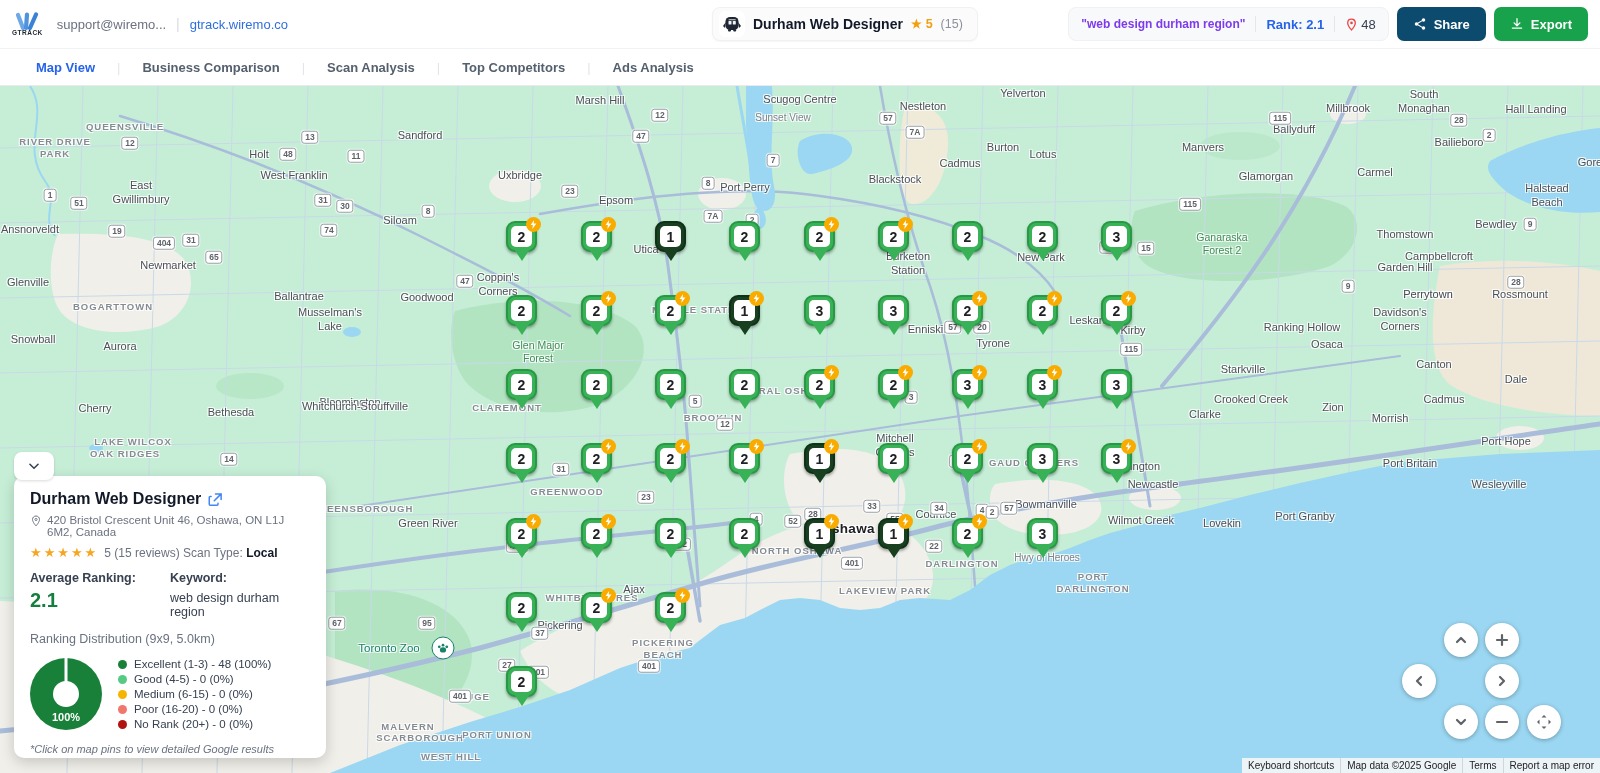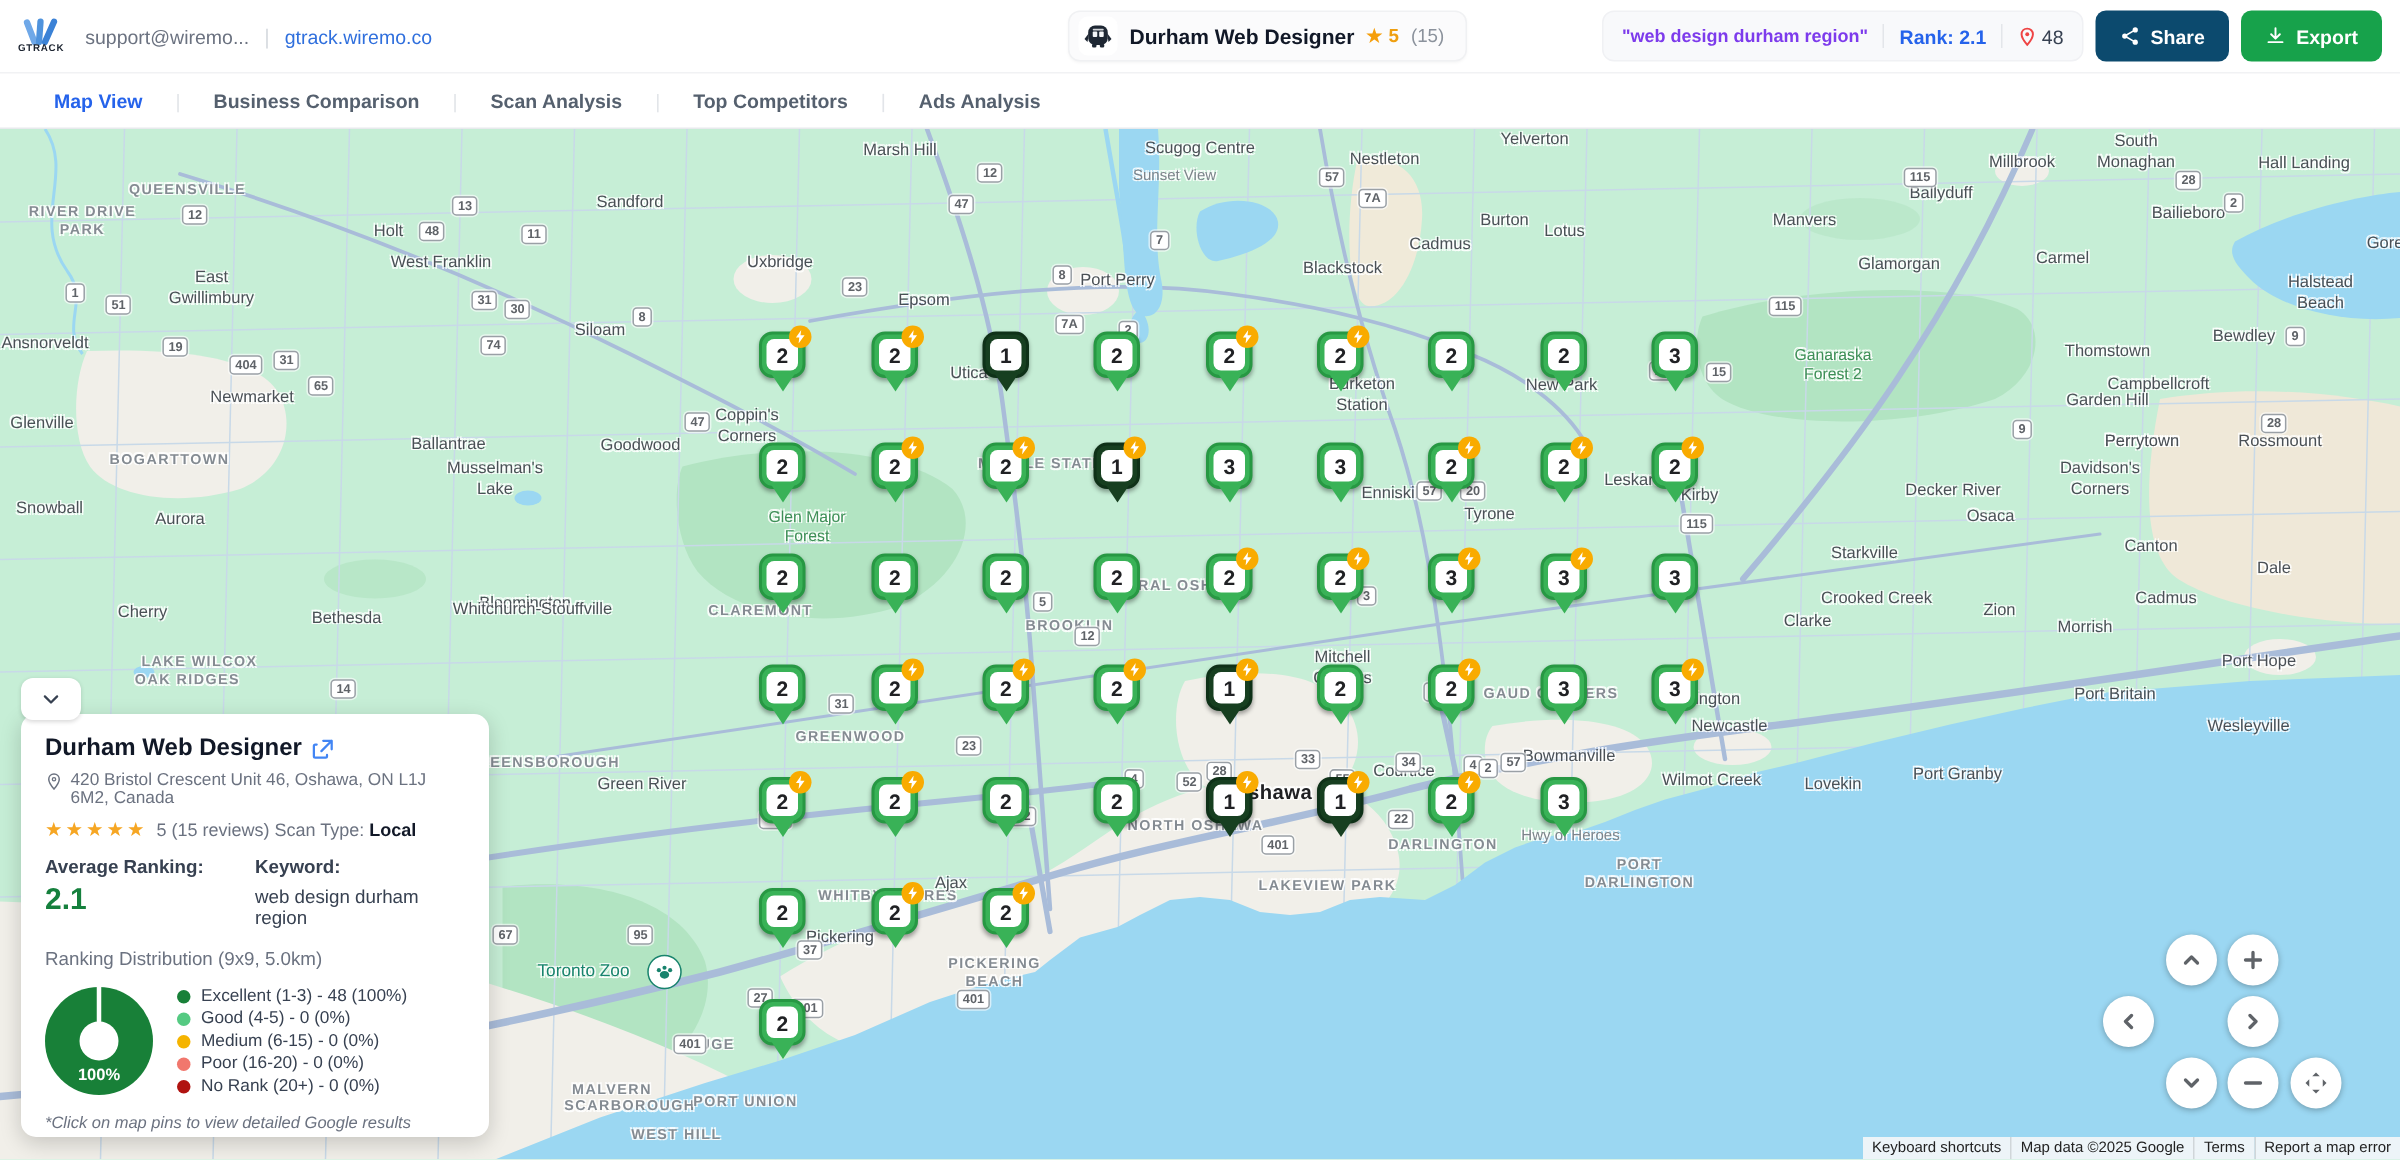--- a/index.html
+++ b/index.html
@@ -377,21 +377,21 @@
         <div class="ml ml-t" style="left: 1506px; top: 356px;">Port Hope</div>
         <div class="ml ml-t" style="left: 1444px; top: 314px;">Cadmus</div>
         <div class="ml ml-t" style="left: 1434px; top: 279px;">Canton</div>
         <div class="ml ml-t" style="left: 1516px; top: 294px;">Dale</div>
         <div class="ml ml-t" style="left: 1333px; top: 322px;">Zion</div>
         <div class="ml ml-t" style="left: 1390px; top: 333px;">Morrish</div>
         <div class="ml ml-t" style="left: 1251px; top: 314px;">Crooked Creek</div>
         <div class="ml ml-t" style="left: 1205px; top: 329px;">Clarke</div>
         <div class="ml ml-t" style="left: 1243px; top: 284px;">Starkville</div>
         <div class="ml ml-t" style="left: 1327px; top: 259px;">Osaca</div>
-        <div class="ml ml-t" style="left: 1302px; top: 242px;">Decker River</div>
+        <div class="ml ml-t" style="left: 1302px; top: 242px;">Ranking Hollow</div>
         <div class="ml ml-t" style="left: 1400px; top: 234px;">Davidson's
 Corners</div>
         <div class="ml ml-t" style="left: 1428px; top: 209px;">Perrytown</div>
         <div class="ml ml-a" style="left: 408px; top: 601px; margin-top: 40px;">MALVERN</div>
         <div class="ml ml-a" style="left: 470px; top: 611px;">ROUGE</div>
         <div class="ml ml-a" style="left: 420px; top: 652px;">SCARBOROUGH</div>
         <div class="ml ml-a" style="left: 497px; top: 649px;">PORT UNION</div>
         <div class="ml ml-a" style="left: 451px; top: 671px;">WEST HILL</div>
         <div class="ml ml-z" style="left: 389px; top: 562px;">Toronto Zoo</div>
       </div>

